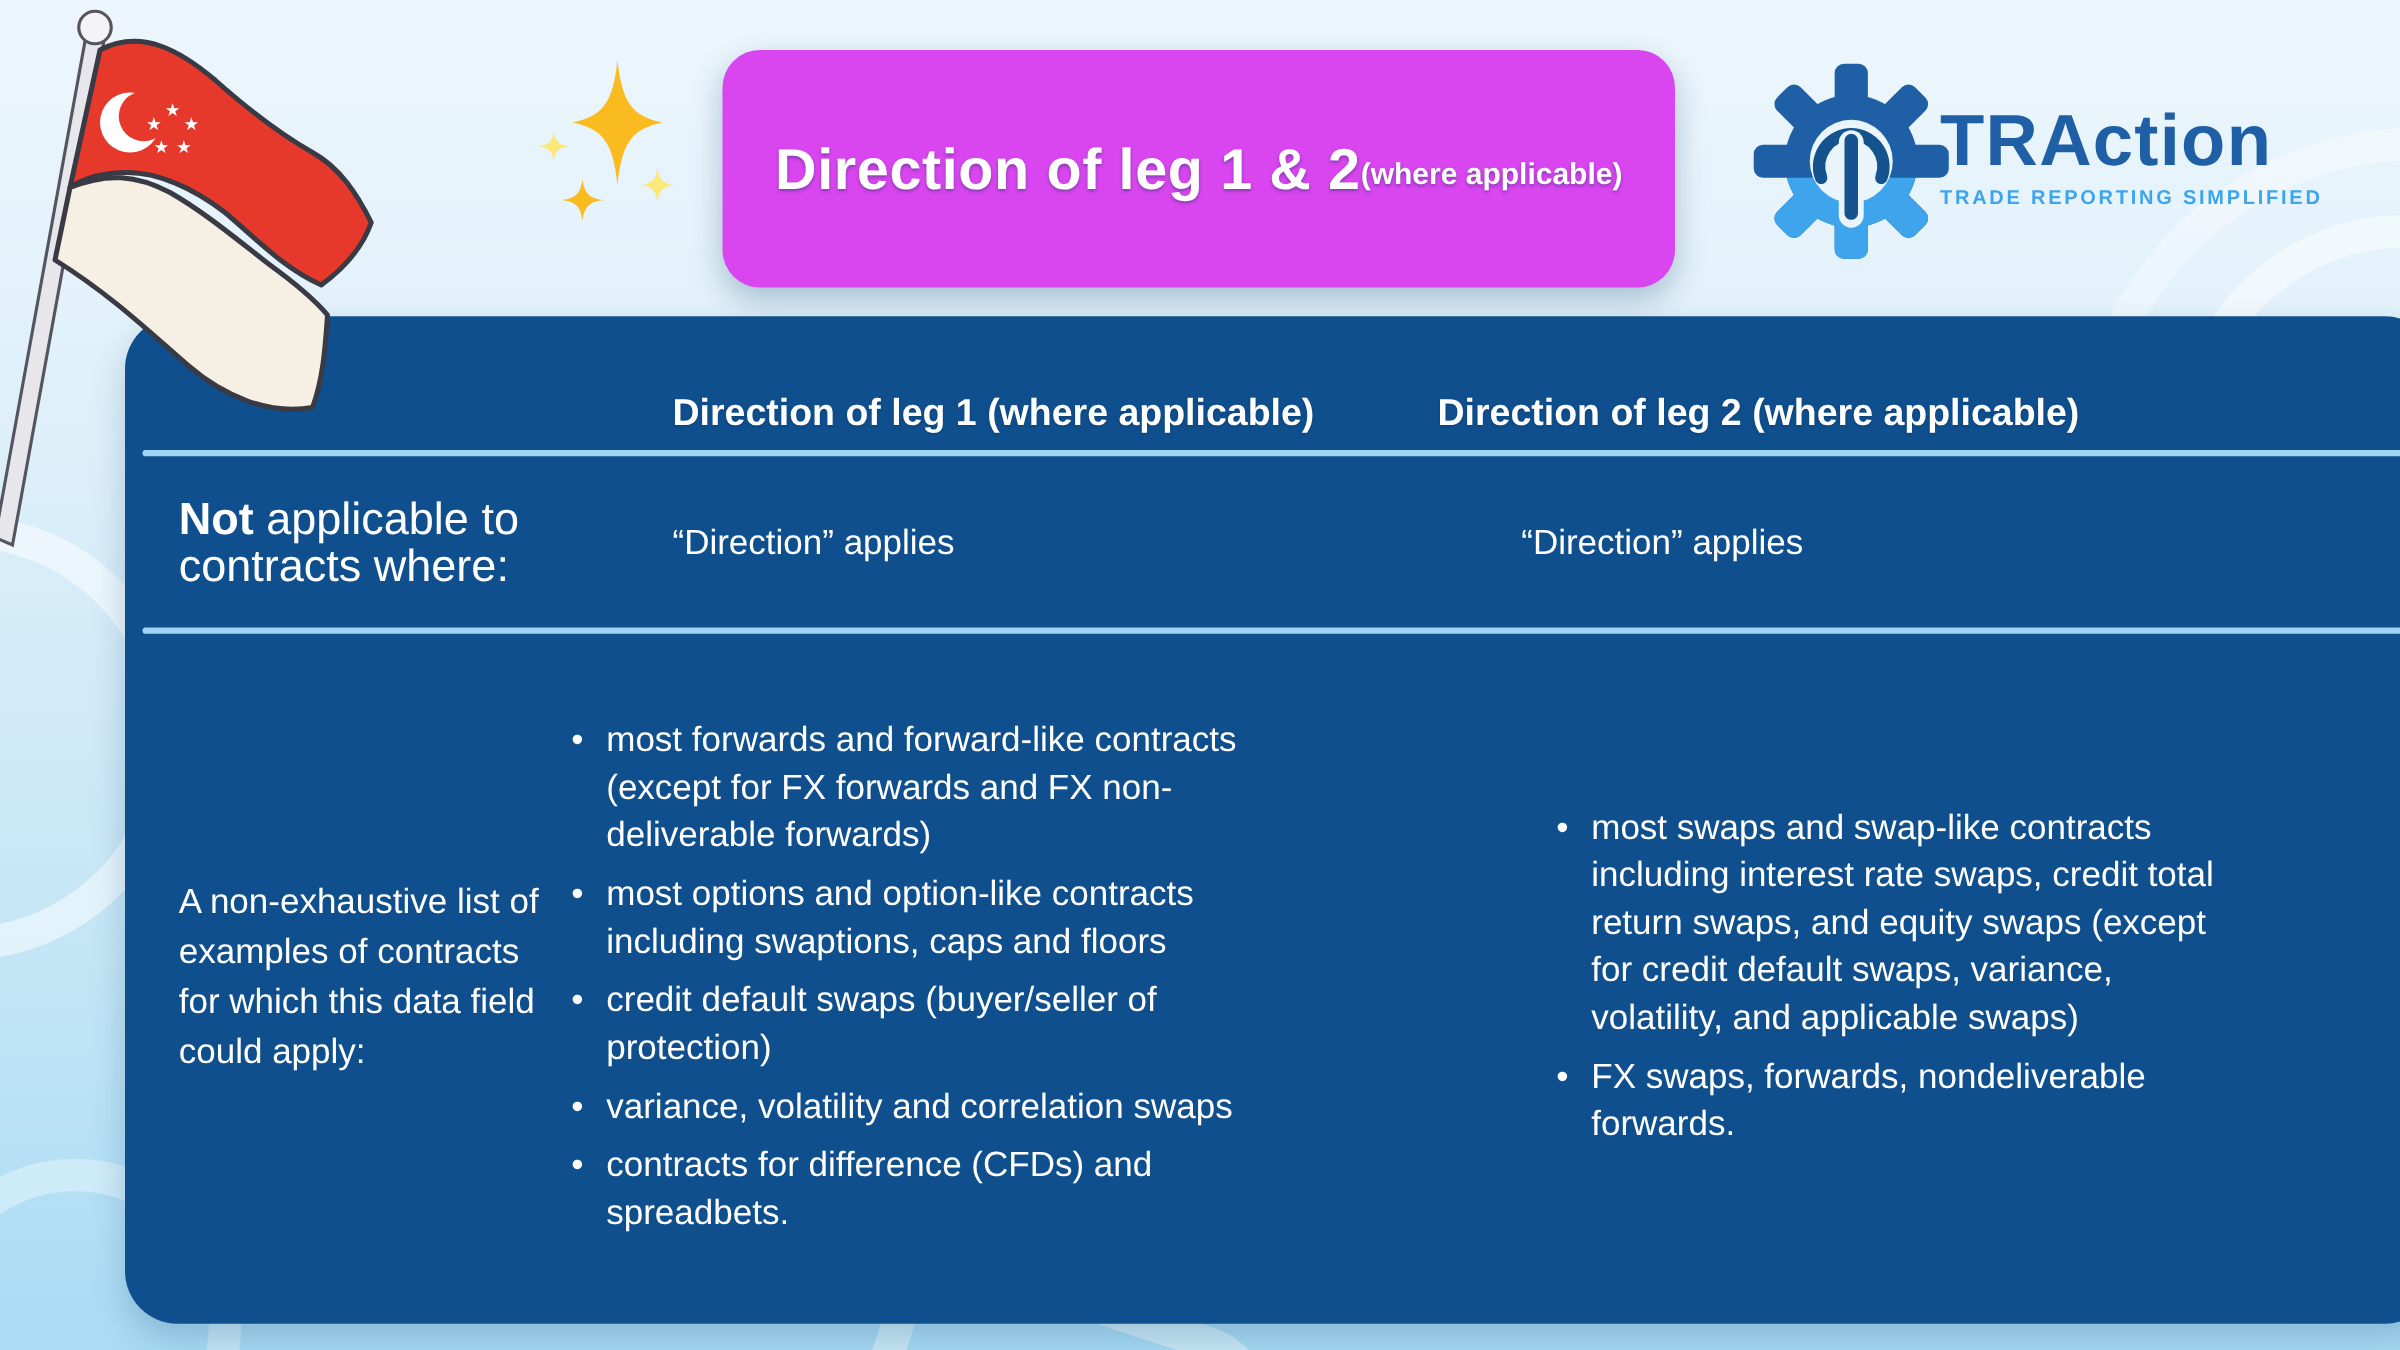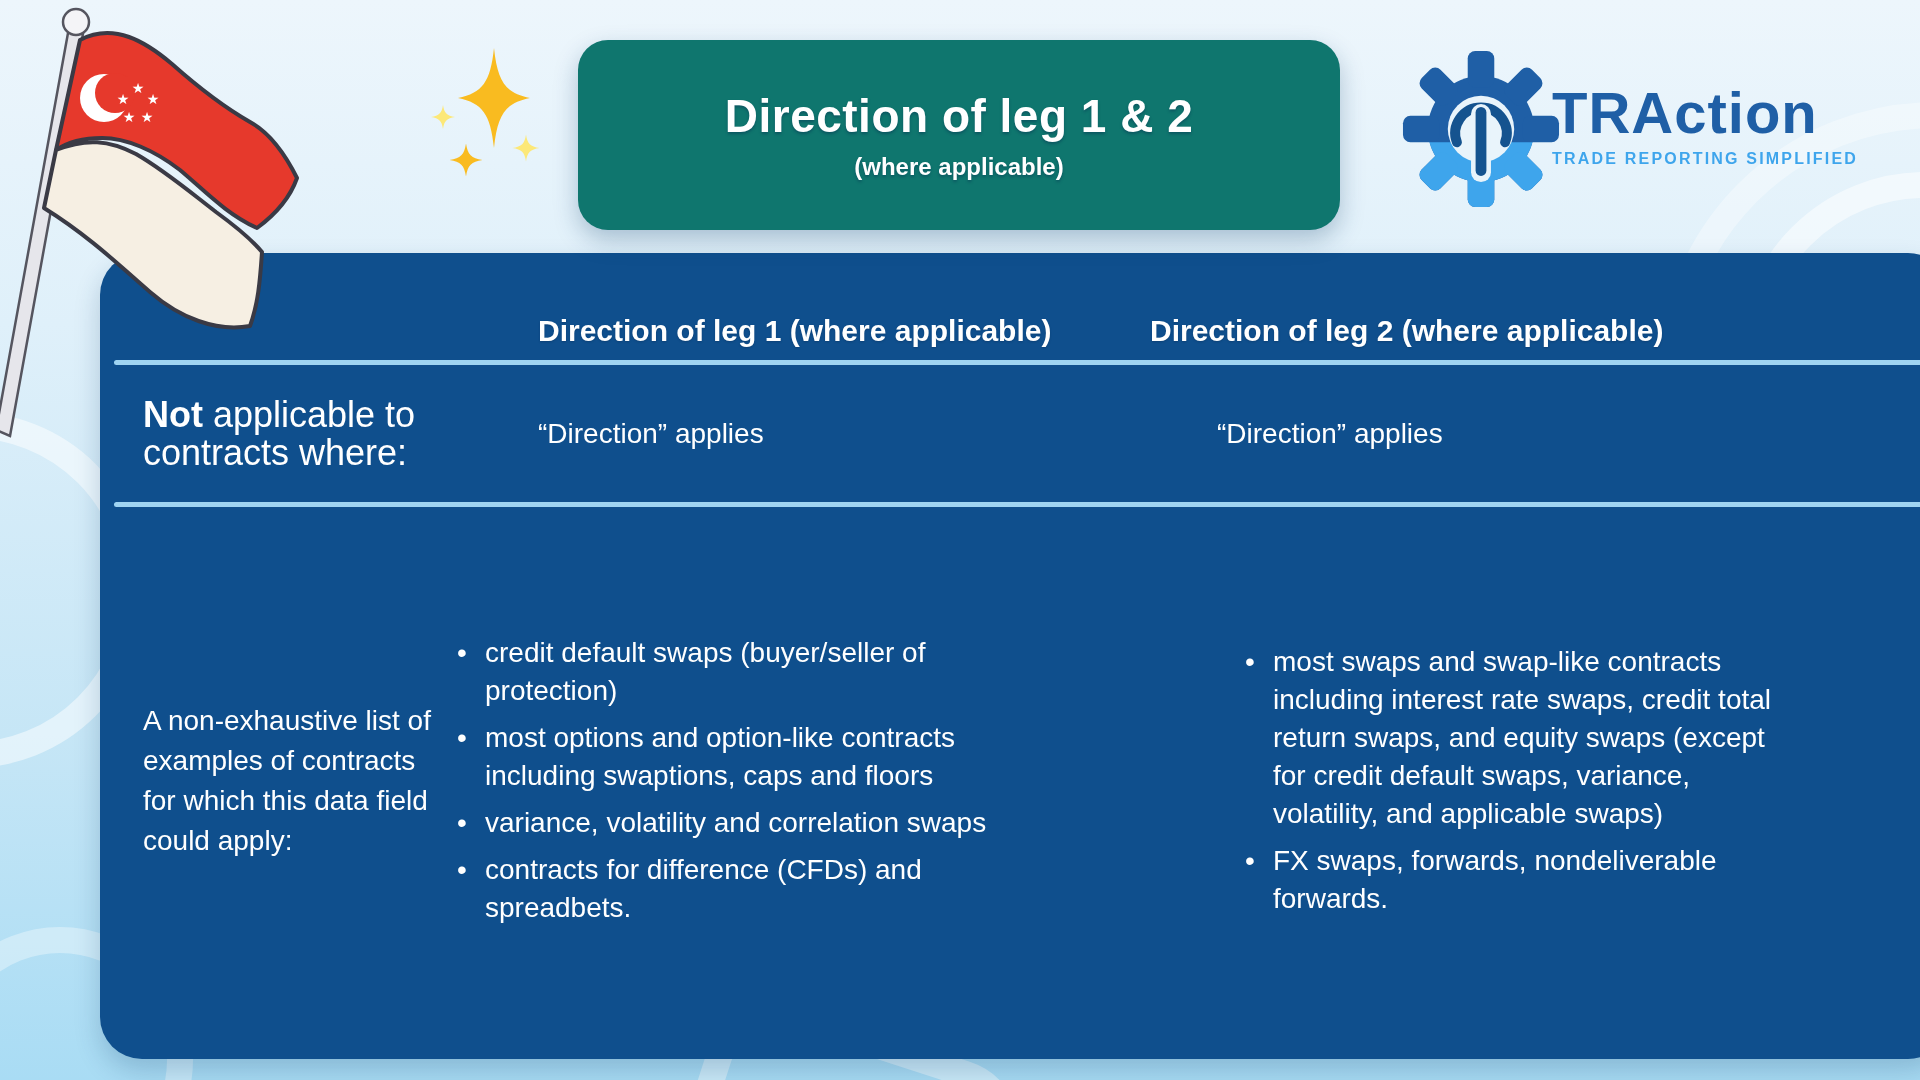--- a/index.html
+++ b/index.html
@@ -7,21 +7,21 @@
     width:1920px;height:1080px;overflow:hidden;position:relative;
     font-family:"Liberation Sans","DejaVu Sans",sans-serif;
     background:linear-gradient(180deg,#EDF6FC 0%,#DFF0FA 30%,#C6E6F6 68%,#A9DCF4 100%);
   }
   .abs{position:absolute;}
   
   #bg-decor{left:0;top:0;width:1920px;height:1080px;z-index:0;}
   
   .banner{
     left:578px;top:40px;width:762px;height:190px;border-radius:30px;
-    background:#0f766e;z-index:3;display:flex;flex-direction:column;
+    background:#d946ef;z-index:3;display:flex;flex-direction:row;
     align-items:center;justify-content:center;
     box-shadow:0 10px 24px rgba(15,60,105,.28);
   }
   .banner .t1{color:#fff;font-size:46px;font-weight:800;letter-spacing:.5px;
     text-shadow:0 2px 3px rgba(8,40,78,.4);}
   .banner .t2{color:#fff;font-size:24px;font-weight:700;margin-top:10px;
     text-shadow:0 2px 3px rgba(8,40,78,.4);}
   
   .logo-gear{left:1398px;top:46px;width:166px;height:166px;z-index:3;}
   .logo-text{left:1552px;top:84px;z-index:3;}
@@ -159,22 +159,23 @@
   <div class="cell row1 r1c2">“Direction” applies</div>
   <div class="cell row1 r1c3">“Direction” applies</div>
 
   <div class="divider d2"></div>
 
   <div class="cell row2 r2c1">
     <div>A non-exhaustive list of examples of contracts for which this data field could apply:</div>
   </div>
   <div class="cell row2 r2c2">
     <ul class="blt">
+        <li>most forwards and forward-like contracts (except for FX forwards and FX non-deliverable forwards)</li>
+        <li>most options and option-like contracts including swaptions, caps and floors</li>
         <li>credit default swaps (buyer/seller of protection)</li>
-        <li>most options and option-like contracts including swaptions, caps and floors</li>
         <li>variance, volatility and correlation swaps</li>
         <li>contracts for difference (CFDs) and spreadbets.</li>
       </ul>
   </div>
   <div class="cell row2 r2c3">
     <ul class="blt">
         <li>most swaps and swap-like contracts including interest rate swaps, credit total return swaps, and equity swaps (except for credit default swaps, variance, volatility, and applicable swaps)</li>
         <li>FX swaps, forwards, nondeliverable forwards.</li>
       </ul>
   </div>

